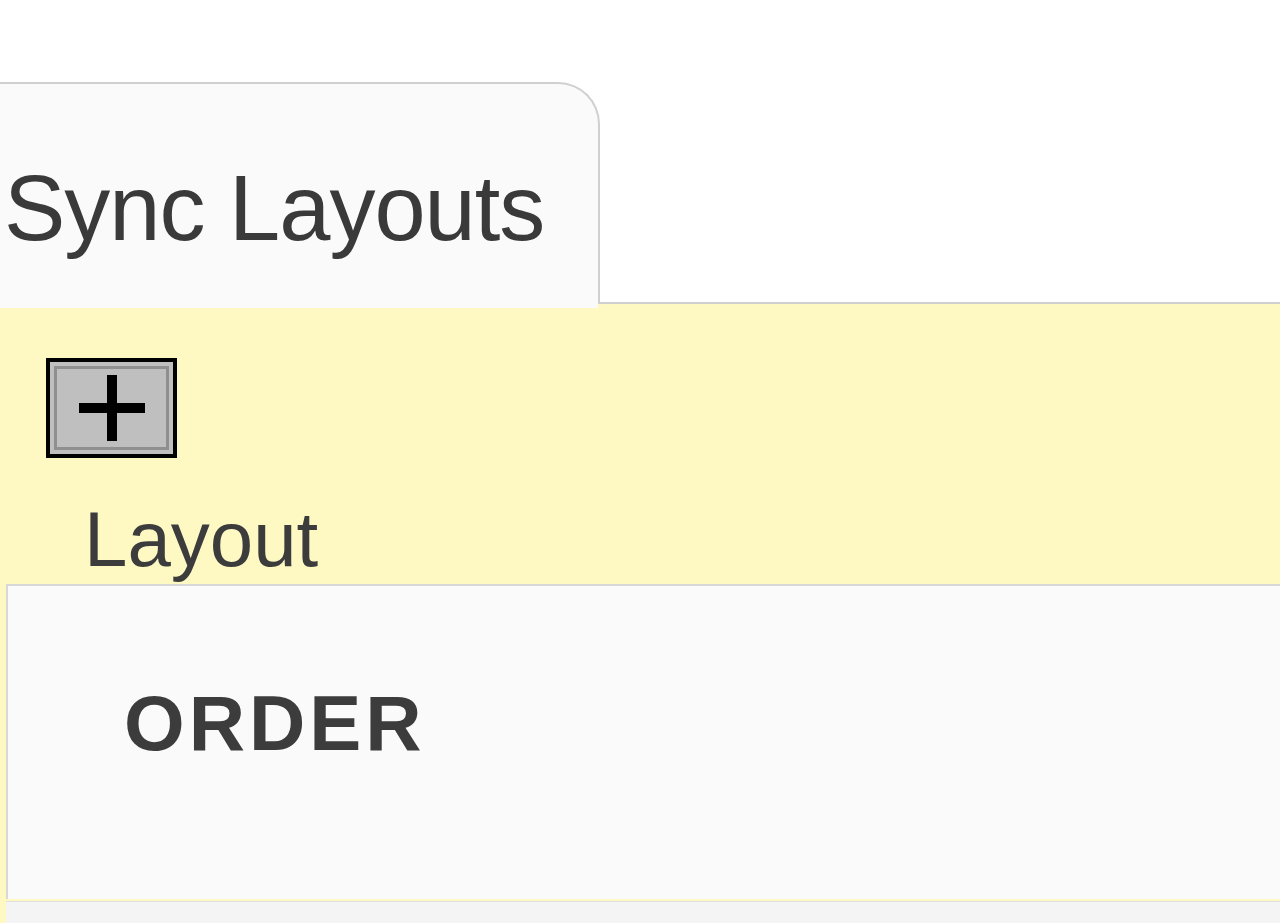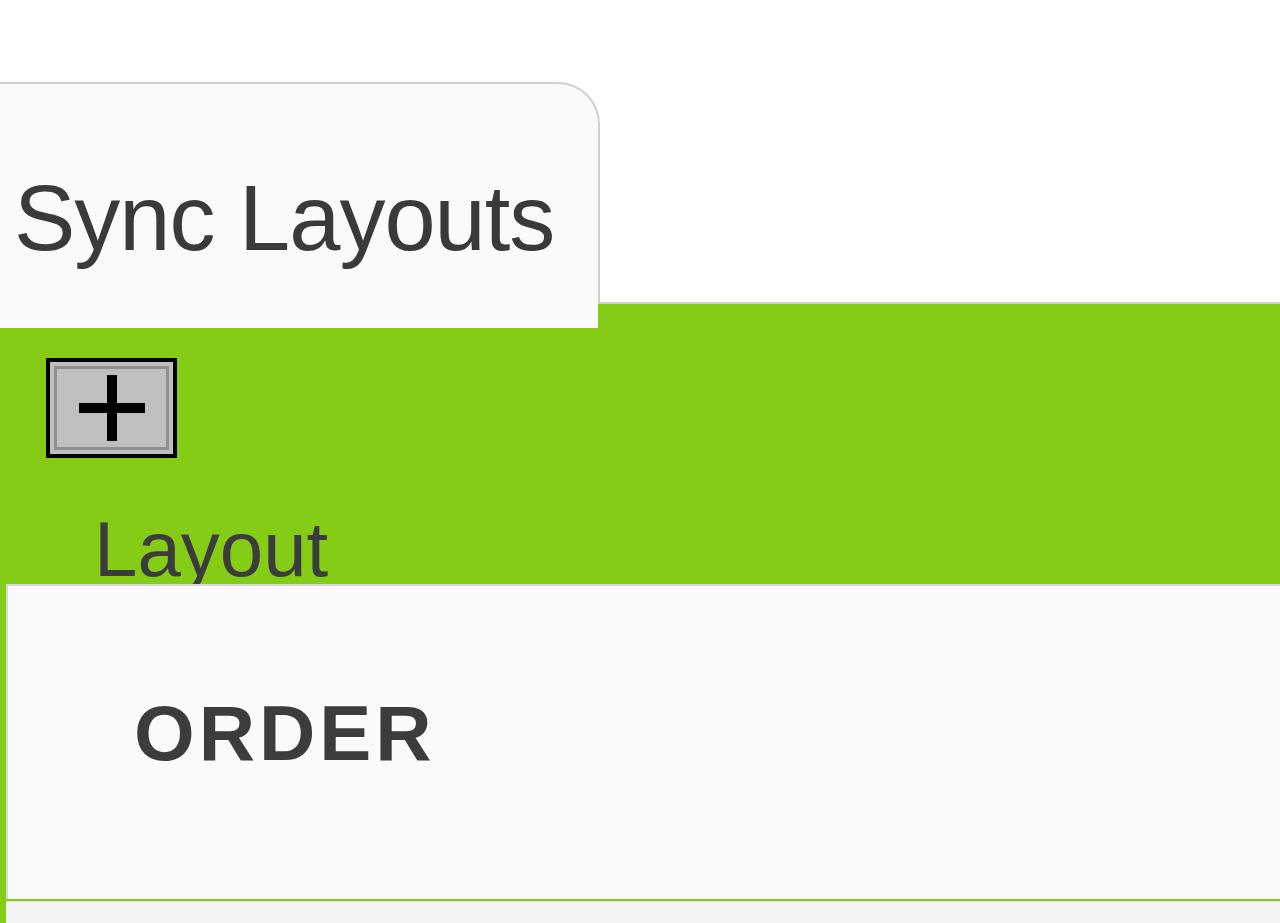--- a/index.html
+++ b/index.html
@@ -1,18 +1,18 @@
 <!DOCTYPE html>
 <html><head>
   <meta charset="utf-8">
   <style>
     * {
       box-sizing: border-box;
       margin: 0;
-      padding: 14px;
+      padding: 4px;
     }
     body {
       font-family: "Helvetica Neue", Helvetica, Arial, sans-serif;
       background: #ffffff;
       width: 1280px;
       height: 923px;
       overflow: hidden;
     }
     
     .tab {
@@ -36,21 +36,21 @@
       color: #3a3a3a;
       letter-spacing: -1px;
     }
     
     .panel {
       position: absolute;
       top: 302px;
       left: 0;
       right: 0;
       bottom: 0;
-      background: #84cc16;
+      background: #fef9c3;
       border-top: 2px solid #d0d0d0;
     }
     
     .tab-mask {
       position: absolute;
       top: 300px;
       left: 0;
       width: 598px;
       height: 4px;
       background: #fafafa;

